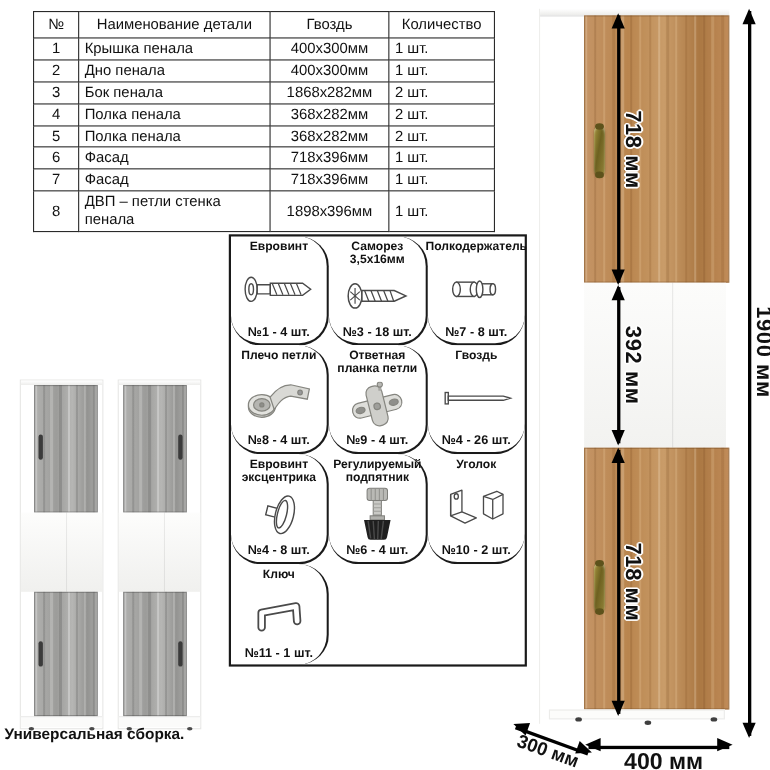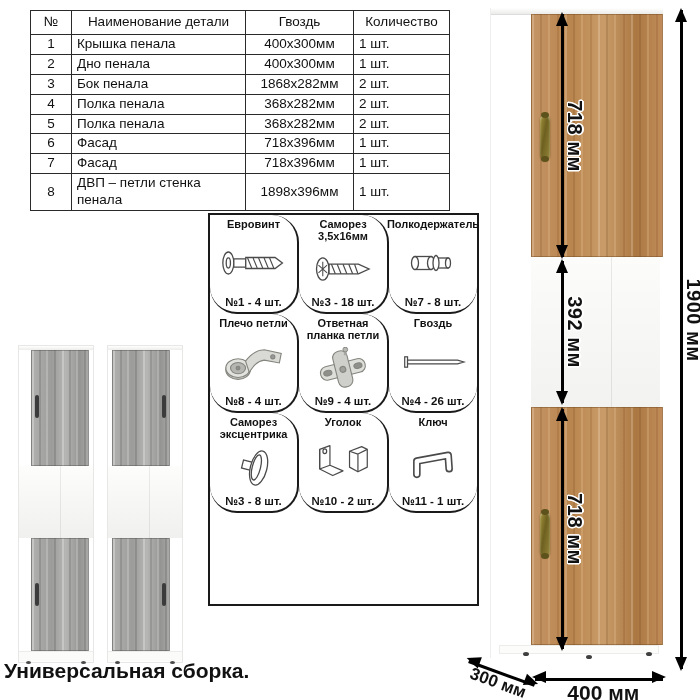--- a/index.html
+++ b/index.html
@@ -101,21 +101,21 @@
   .hline{position:absolute;top:6.5px;left:3px;right:3px;height:3px;background:#000;}
   .ah2{position:absolute;top:0;width:0;height:0;
         border-top:6.5px solid transparent;border-bottom:6.5px solid transparent;}
   .ah2.left{left:0;border-right:14px solid #000;}
   .ah2.right{right:0;border-left:14px solid #000;}
   .hlabel{position:absolute;top:10px;left:50%;transform:translateX(-44%);
         font-weight:bold;font-size:21px;white-space:nowrap;}
   .dim-300{transform:rotate(20deg);transform-origin:0 50%;}
   .dim-300 .hlabel{font-size:17px;top:9px;transform:translateX(-50%);}
 
-  .caption{position:absolute;left:4px;top:659px;font-weight:bold;font-size:21px;}
+  .caption{position:absolute;left:4px;top:659px;font-weight:bold;font-size:14px;}
 </style>
 </head>
 <body>
 
 <div class="page">
 
   <table class="parts-table">
     <tbody>
         <tr>
       <th class="col-num">№</th>
@@ -267,33 +267,50 @@
           <g fill="#fff" stroke="#4a4a4a" stroke-width="1.3">
             <rect x="5" y="2.5" width="3" height="11"></rect>
             <path d="M8,6 H61 L68,8 L61,10 H8 Z"></path>
           </g>
         </svg>
       </div>
       <div class="hw-qty">№4 - 26 шт.</div>
     </div>
 
     <div class="hw-cell">
-      <div class="hw-title">Саморез эксцентрика</div>
+      <div class="hw-title">Евровинт эксцентрика</div>
       <div class="hw-icon">
         <svg width="40" height="46" viewBox="0 0 42 50">
           <g fill="#fff" stroke="#4a4a4a" stroke-width="1.4" transform="rotate(14 26 25)">
             <rect x="8" y="20.5" width="11" height="9"></rect>
             <ellipse cx="26" cy="25" rx="9" ry="19"></ellipse>
             <ellipse cx="23.5" cy="25" rx="4.5" ry="14"></ellipse>
           </g>
         </svg>
       </div>
-      <div class="hw-qty">№3 - 8 шт.</div>
-    </div>
-
+      <div class="hw-qty">№4 - 8 шт.</div>
+    </div>
+
+    <div class="hw-cell">
+      <div class="hw-title">Регулируемый подпятник</div>
+      <div class="hw-icon">
+        <svg width="34" height="52" viewBox="0 0 36 56">
+          <g stroke="#7f7f7b" stroke-width="1">
+            <rect x="8" y="2" width="20" height="12" rx="2.5" fill="#b9b9b5"></rect>
+            <path d="M12,2 v12 M16,2 v12 M20,2 v12 M24,2 v12" fill="none" stroke="#8f8f8b"></path>
+            <rect x="14" y="14" width="8" height="15" fill="#c9c9c5"></rect>
+            <path d="M14,17.5 h8 M14,21 h8 M14,24.5 h8 M14,28 h8" stroke="#9f9f9b"></path>
+            <rect x="11" y="29" width="14" height="4" fill="#b1b1ad"></rect>
+          </g>
+          <path d="M5,33 h26 l-3.5,17 a3,3 0 0 1 -3,2.5 h-13 a3,3 0 0 1 -3,-2.5 Z" fill="#1f1f1f"></path>
+          <path d="M9,34 l2.5,17 M14,34 l1.2,18 M19,34 l-0.6,18 M24,34 l-2.2,17.5" stroke="#4a4a4a" stroke-width="1.4" fill="none"></path>
+        </svg>
+      </div>
+      <div class="hw-qty">№6 - 4 шт.</div>
+    </div>
 
     <div class="hw-cell">
       <div class="hw-title">Уголок</div>
       <div class="hw-icon">
         <svg width="58" height="42" viewBox="0 0 62 45">
           <g fill="#fff" stroke="#4a4a4a" stroke-width="1.3" stroke-linejoin="round">
             <path d="M6,9 L17,5 L17,26 L31,32 L20,37 L6,30 Z"></path>
             <path d="M6,9 L6,30 M17,26 L6,30" fill="none"></path>
             <ellipse cx="11.5" cy="11" rx="2" ry="2.6"></ellipse>
             <path d="M38,11 L51,6 L57,9 L57,28 L47,33 L38,28 Z"></path>

